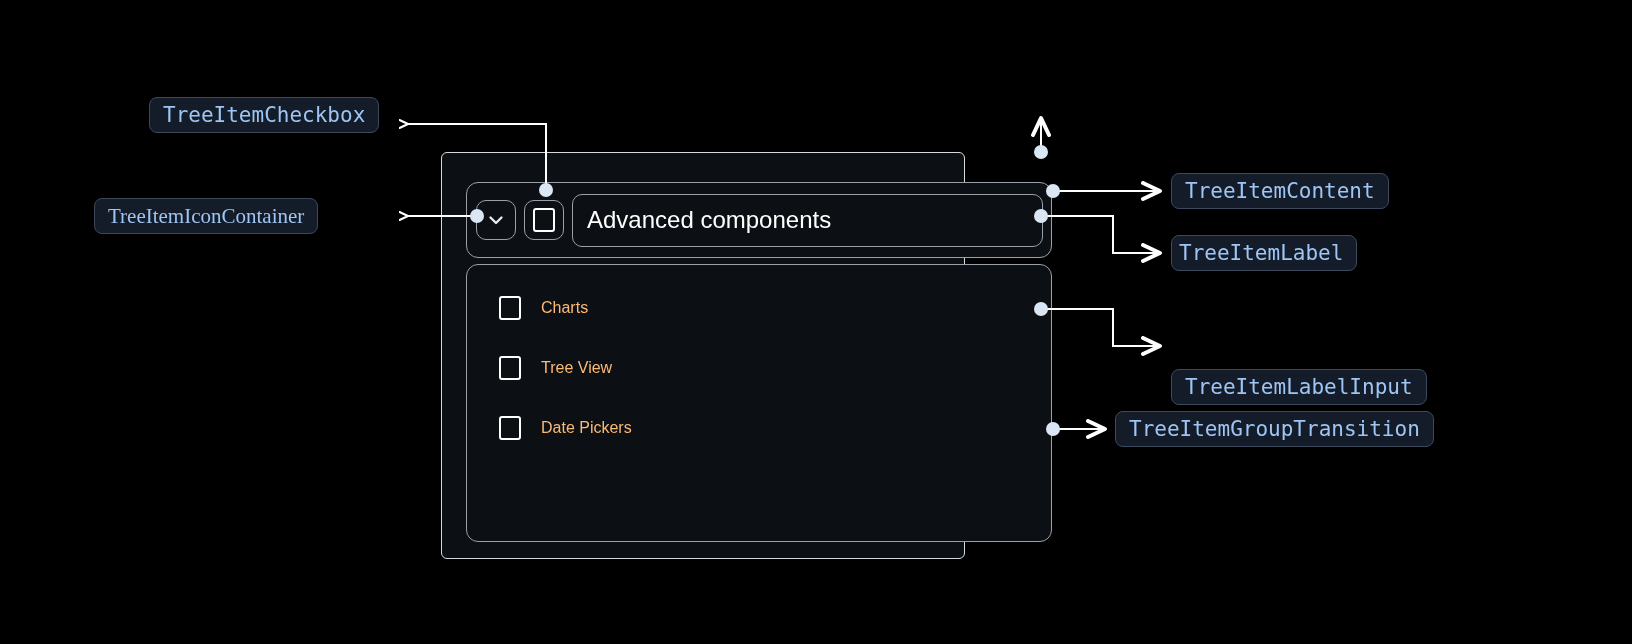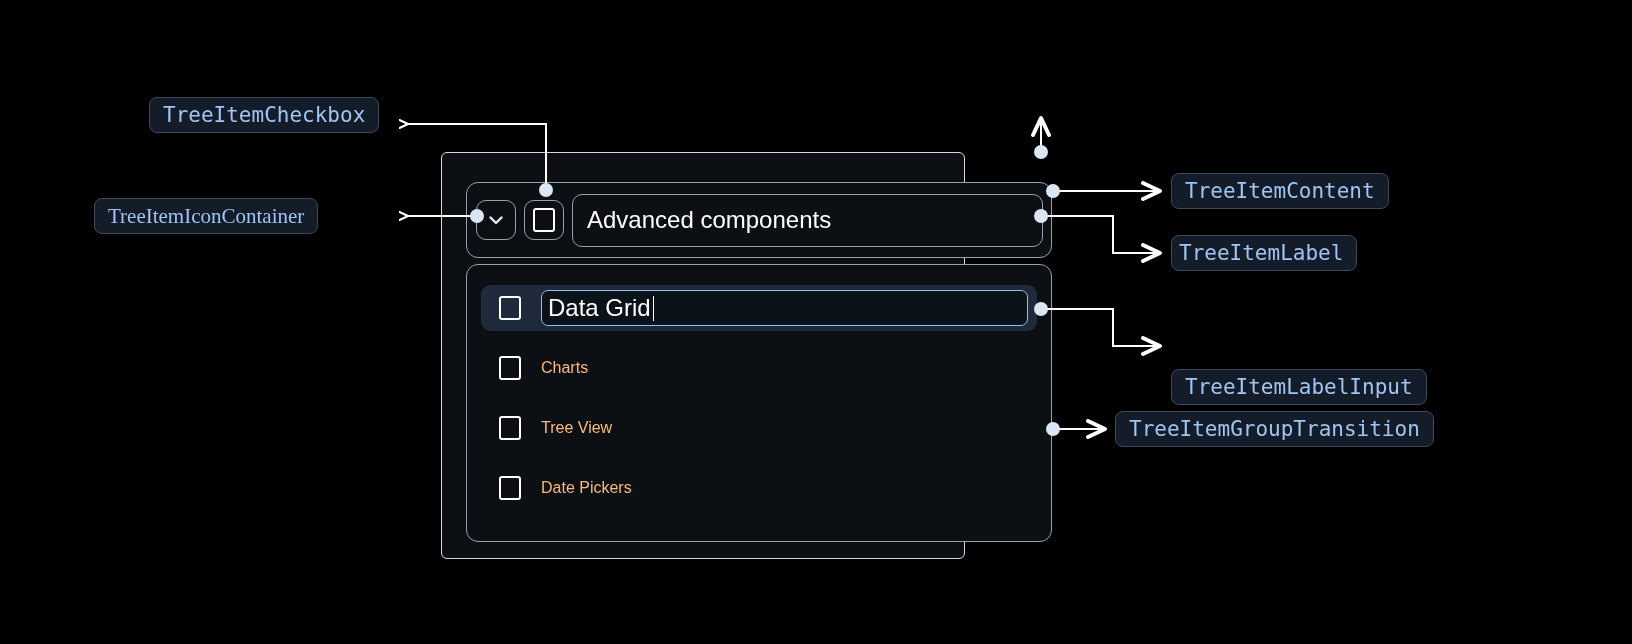--- a/index.html
+++ b/index.html
@@ -283,27 +283,20 @@
       </div>
 
       <div id="tree-label">
         <span>Advanced components</span>
       </div>
 
     </div>
 
     <div id="group-transition">
 
-      <div class="child-row selected">
-        <span class="child-cb"></span>
-        <div id="label-input">
-          <span>Data Grid</span>
-          <span class="caret"></span>
-        </div>
-      </div>
 
       <div class="child-row">
         <span class="child-cb"></span>
         <span class="child-text">Charts</span>
       </div>
 
       <div class="child-row">
         <span class="child-cb"></span>
         <span class="child-text">Tree View</span>
       </div>

